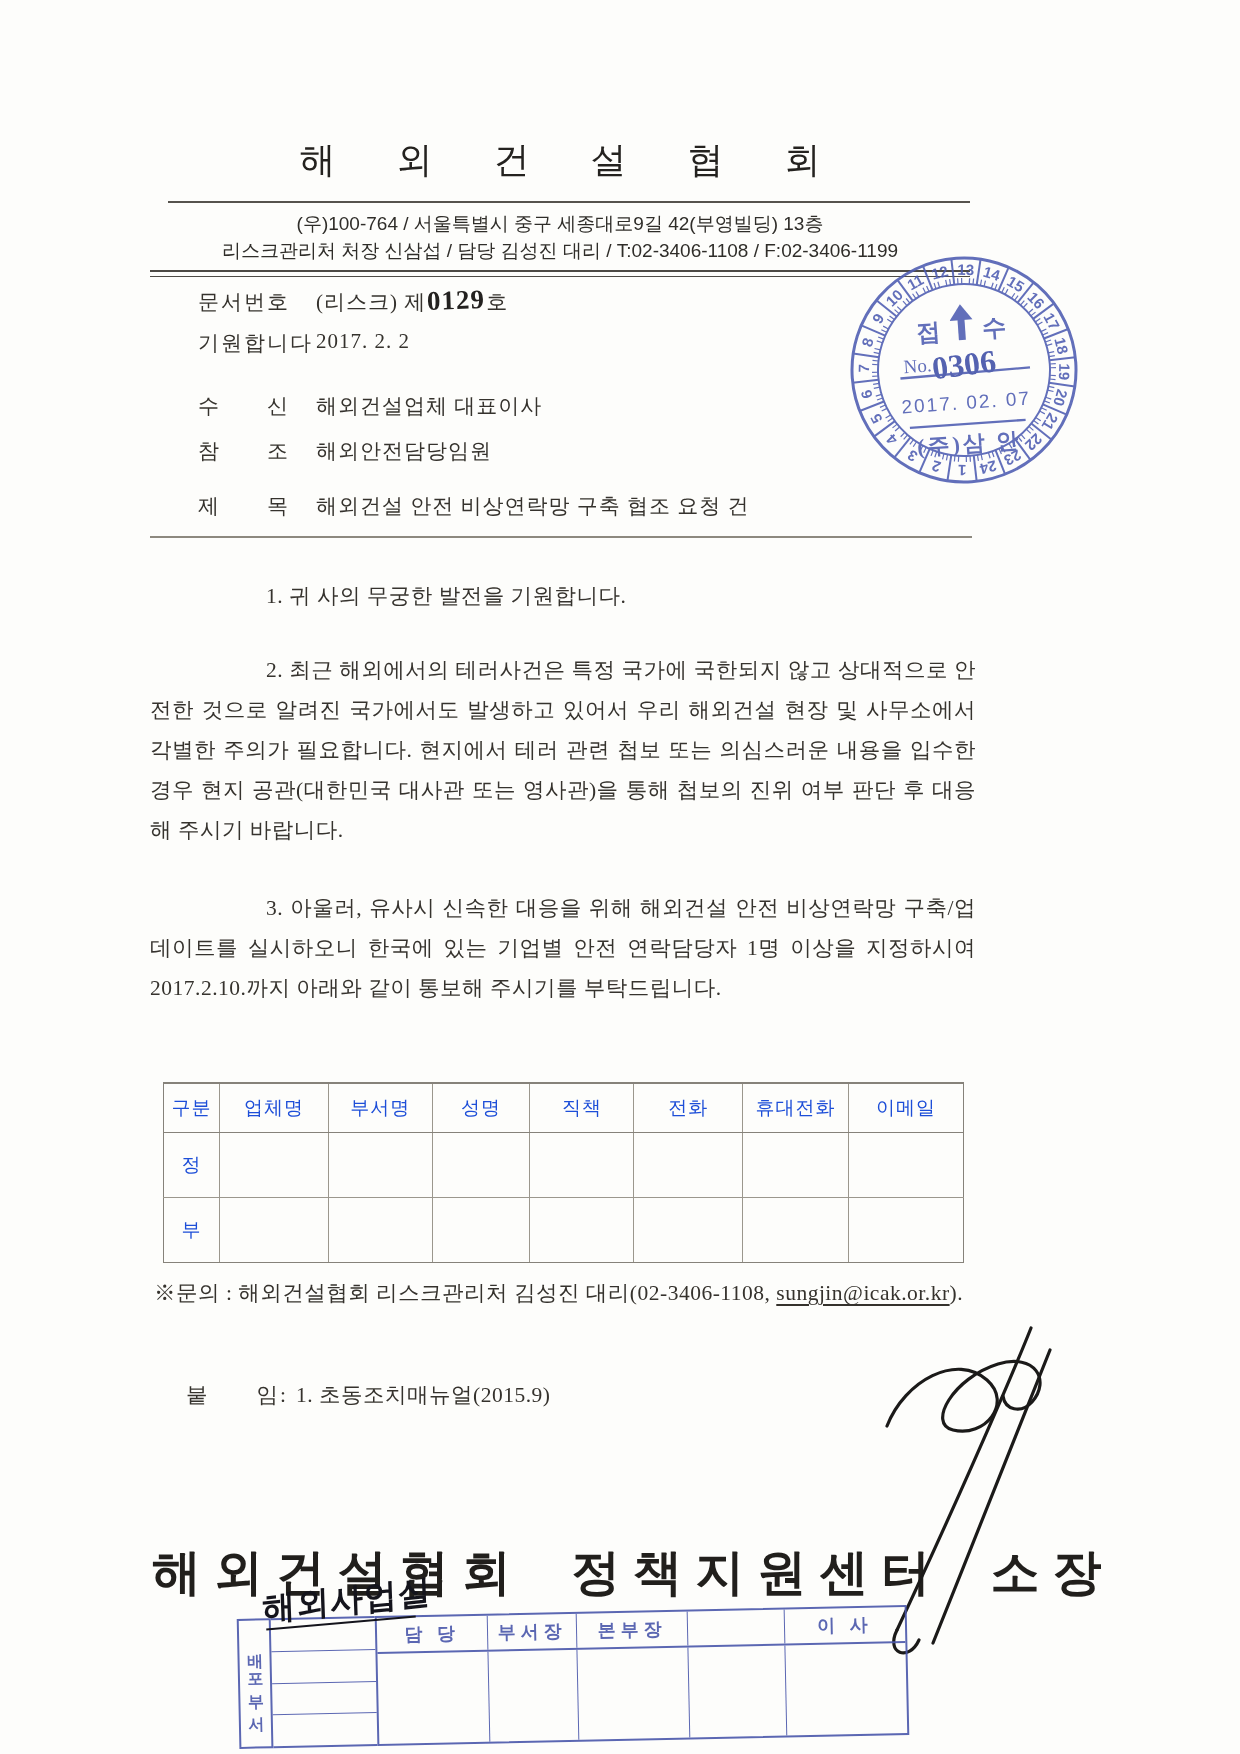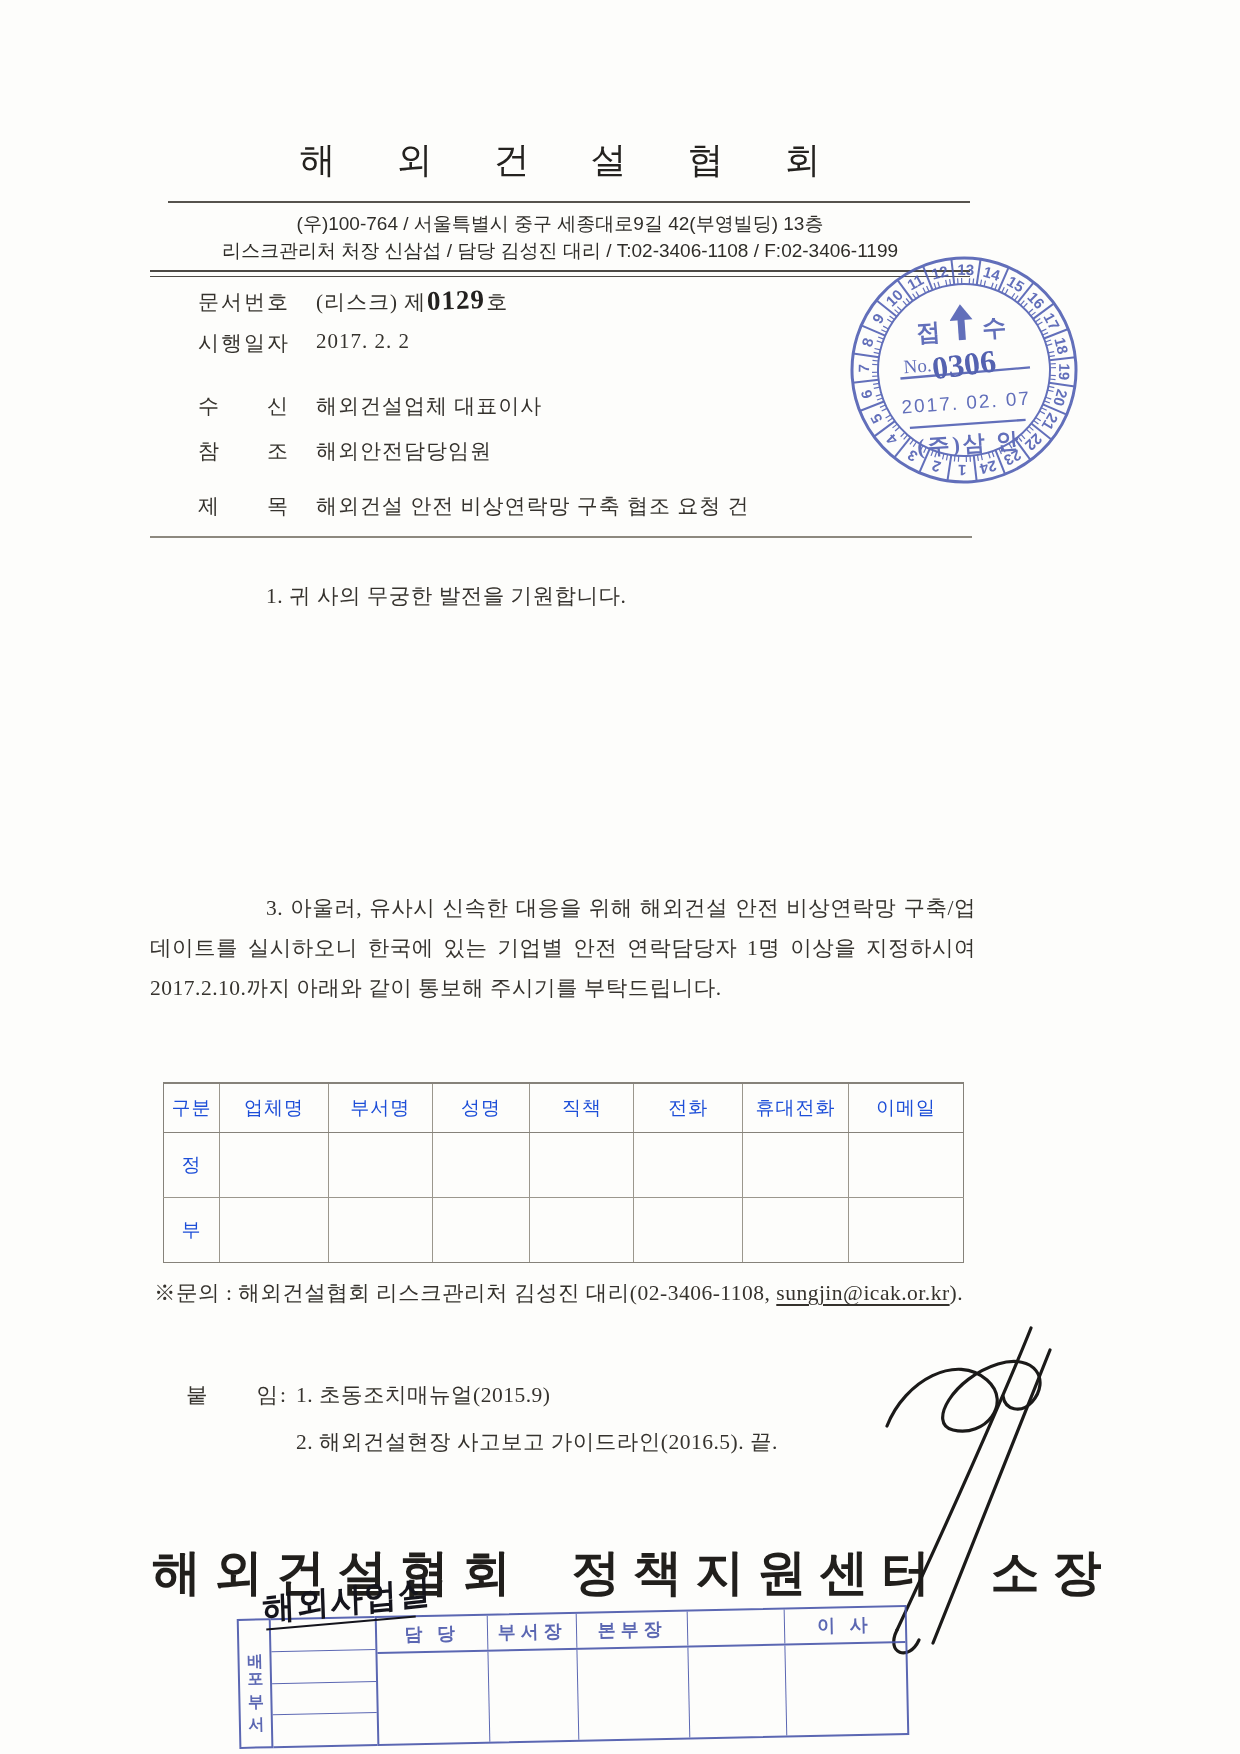--- a/index.html
+++ b/index.html
@@ -118,21 +118,21 @@
     <div>리스크관리처 처장 신삼섭 / 담당 김성진 대리 / T:02-3406-1108 / F:02-3406-1199</div>
   </div>
   <div class="rule-double"></div>
 
   <div class="meta">
     <div class="meta-row row-docno">
       <span class="meta-label">문서번호</span>
       <span class="meta-value"><span>(리스크) 제</span><span class="hand-docno">0129</span><span>호</span></span>
     </div>
     <div class="meta-row row-date">
-      <span class="meta-label">시행일자</span>
+      <span class="meta-label">기원합니다</span>
       <span class="meta-value">2017. 2. 2</span>
     </div>
     <div class="meta-row row-to">
       <span class="meta-label">수　　신</span>
       <span class="meta-value">해외건설업체 대표이사</span>
     </div>
     <div class="meta-row row-cc">
       <span class="meta-label">참　　조</span>
       <span class="meta-value">해외안전담당임원</span>
     </div>
@@ -302,20 +302,21 @@
       <text class="st-txt st-no-label" x="56" y="115">No.</text>
       <line class="st-line" x1="52" y1="120" x2="182" y2="118"></line>
       <text class="st-no-hand" x="85" y="123" transform="rotate(-3 85 123)">0306</text>
       <text class="st-txt st-date" x="116" y="155" text-anchor="middle">2017. 02. 07</text>
       <line class="st-line" x1="58" y1="170" x2="174" y2="170"></line>
       <text class="st-txt st-company" x="116" y="197" text-anchor="middle">(주)삼 안</text>
     </svg>
   </div>
 
   <div class="body-para p1">1. 귀 사의 무궁한 발전을 기원합니다.</div>
+  <div class="body-para p2">2. 최근 해외에서의 테러사건은 특정 국가에 국한되지 않고 상대적으로 안전한 것으로 알려진 국가에서도 발생하고 있어서 우리 해외건설 현장 및 사무소에서 각별한 주의가 필요합니다. 현지에서 테러 관련 첩보 또는 의심스러운 내용을 입수한 경우 현지 공관(대한민국 대사관 또는 영사관)을 통해 첩보의 진위 여부 판단 후 대응해 주시기 바랍니다.</div>
   <div class="body-para p3">3. 아울러, 유사시 신속한 대응을 위해 해외건설 안전 비상연락망 구축/업데이트를 실시하오니 한국에 있는 기업별 안전 연락담당자 1명 이상을 지정하시여 2017.2.10.까지 아래와 같이 통보해 주시기를 부탁드립니다.</div>
 
   <table class="contact-table">
     <colgroup>
       <col class="c0">
         <col class="c1">
         <col class="c2">
         <col class="c3">
       <col class="c4">
         <col class="c5">
@@ -357,21 +358,20 @@
         </tr>
       </tbody>
   </table>
 
   <div class="inquiry"><span>※문의 : 해외건설협회 리스크관리처 김성진 대리(02-3406-1108, </span><span class="email">sungjin@icak.or.kr</span><span>).</span></div>
 
   <div class="attachments">
     <span class="att-label">붙　　임:</span>
     <div class="att-items">
         <div class="att-item">1. 초동조치매뉴얼(2015.9)</div>
-        <div class="att-item">2. 해외건설현장 사고보고 가이드라인(2016.5). 끝.</div>
       </div>
   </div>
 
   <div class="signer">해외건설협회 정책지원센터 소장</div>
 
   <svg class="signature" viewBox="0 0 230 370">
     <path d="M 52 128 C 70 82, 122 55, 152 82 C 178 105, 150 140, 118 132 C 92 126, 118 80, 163 66 C 200 55, 216 82, 197 104 C 186 116, 170 112, 168 98"></path>
     <path d="M 196 30 C 170 95, 110 230, 62 332"></path>
     <path d="M 215 52 C 188 120, 140 240, 98 345"></path>
     <path d="M 62 332 C 50 356, 74 364, 84 342"></path>

